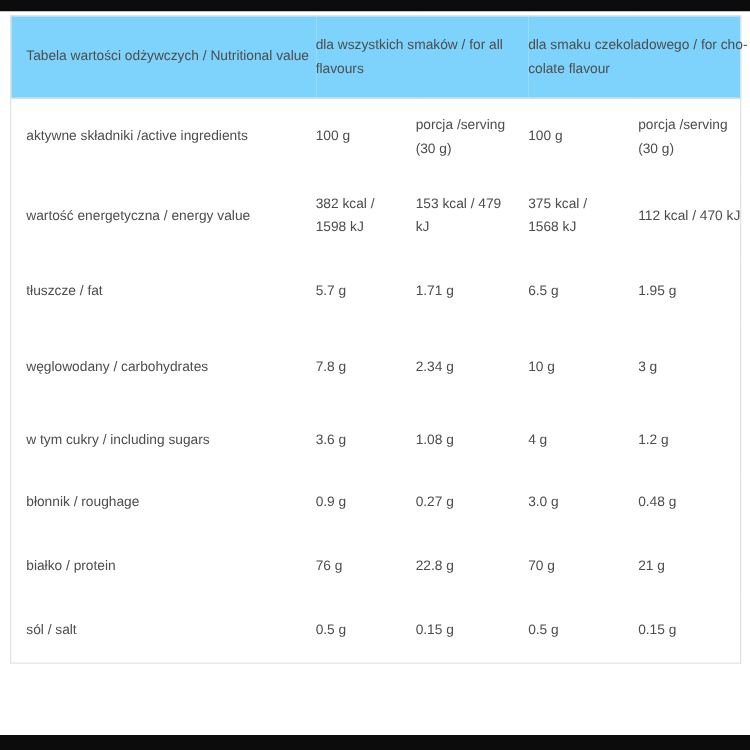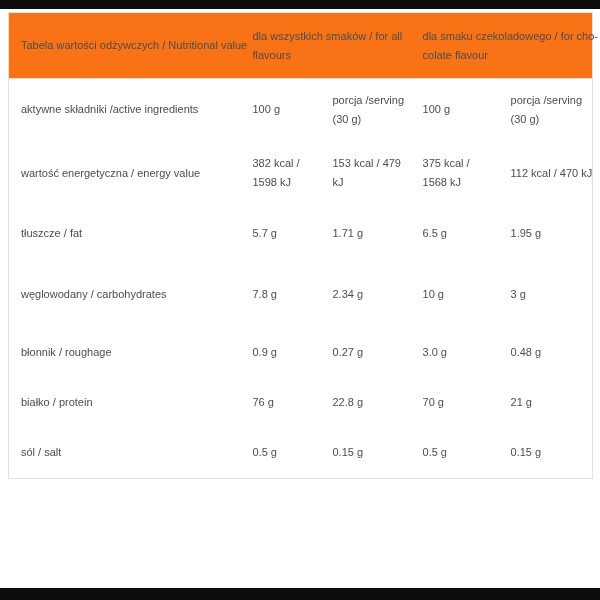--- a/index.html
+++ b/index.html
@@ -47,21 +47,21 @@
     vertical-align: middle;
     font-size: 11px;
     line-height: 19px;
     white-space: pre;
     padding: 0 6px 0 0;
     color: #4d4d4d;
     font-weight: 400;
   }
   td:first-child { padding-left: 12px; }
 
-  thead tr { background: #f97316; height: 66px; }
+  thead tr { background: #7dd3fc; height: 66px; }
   thead td { border-bottom: 1px solid #e3e3e3; }
 
   tbody tr:nth-child(1) { height: 62px; padding-left: 23px; }
   tbody tr:nth-child(2) { height: 65px; }
   tbody tr:nth-child(3) { height: 55px; padding-left: 30px; }
   tbody tr:nth-child(4) { height: 67px; }
   tbody tr:nth-child(5) { height: 50px; }
   tbody tr:nth-child(6) { height: 50px; }
   tbody tr:nth-child(7) { height: 51px; }
   tbody tr:nth-child(8) { height: 52px; }
@@ -119,20 +119,27 @@
           <td>1.95 g</td>
         </tr>
         <tr>
           <td>węglowodany / carbohydrates</td>
           <td>7.8 g</td>
           <td>2.34 g</td>
           <td>10 g</td>
           <td>3 g</td>
         </tr>
         <tr>
+          <td>w tym cukry / including sugars</td>
+          <td>3.6 g</td>
+          <td>1.08 g</td>
+          <td>4 g</td>
+          <td>1.2 g</td>
+        </tr>
+        <tr>
           <td>błonnik / roughage</td>
           <td>0.9 g</td>
           <td>0.27 g</td>
           <td>3.0 g</td>
           <td>0.48 g</td>
         </tr>
         <tr>
           <td>białko / protein</td>
           <td>76 g</td>
           <td>22.8 g</td>

